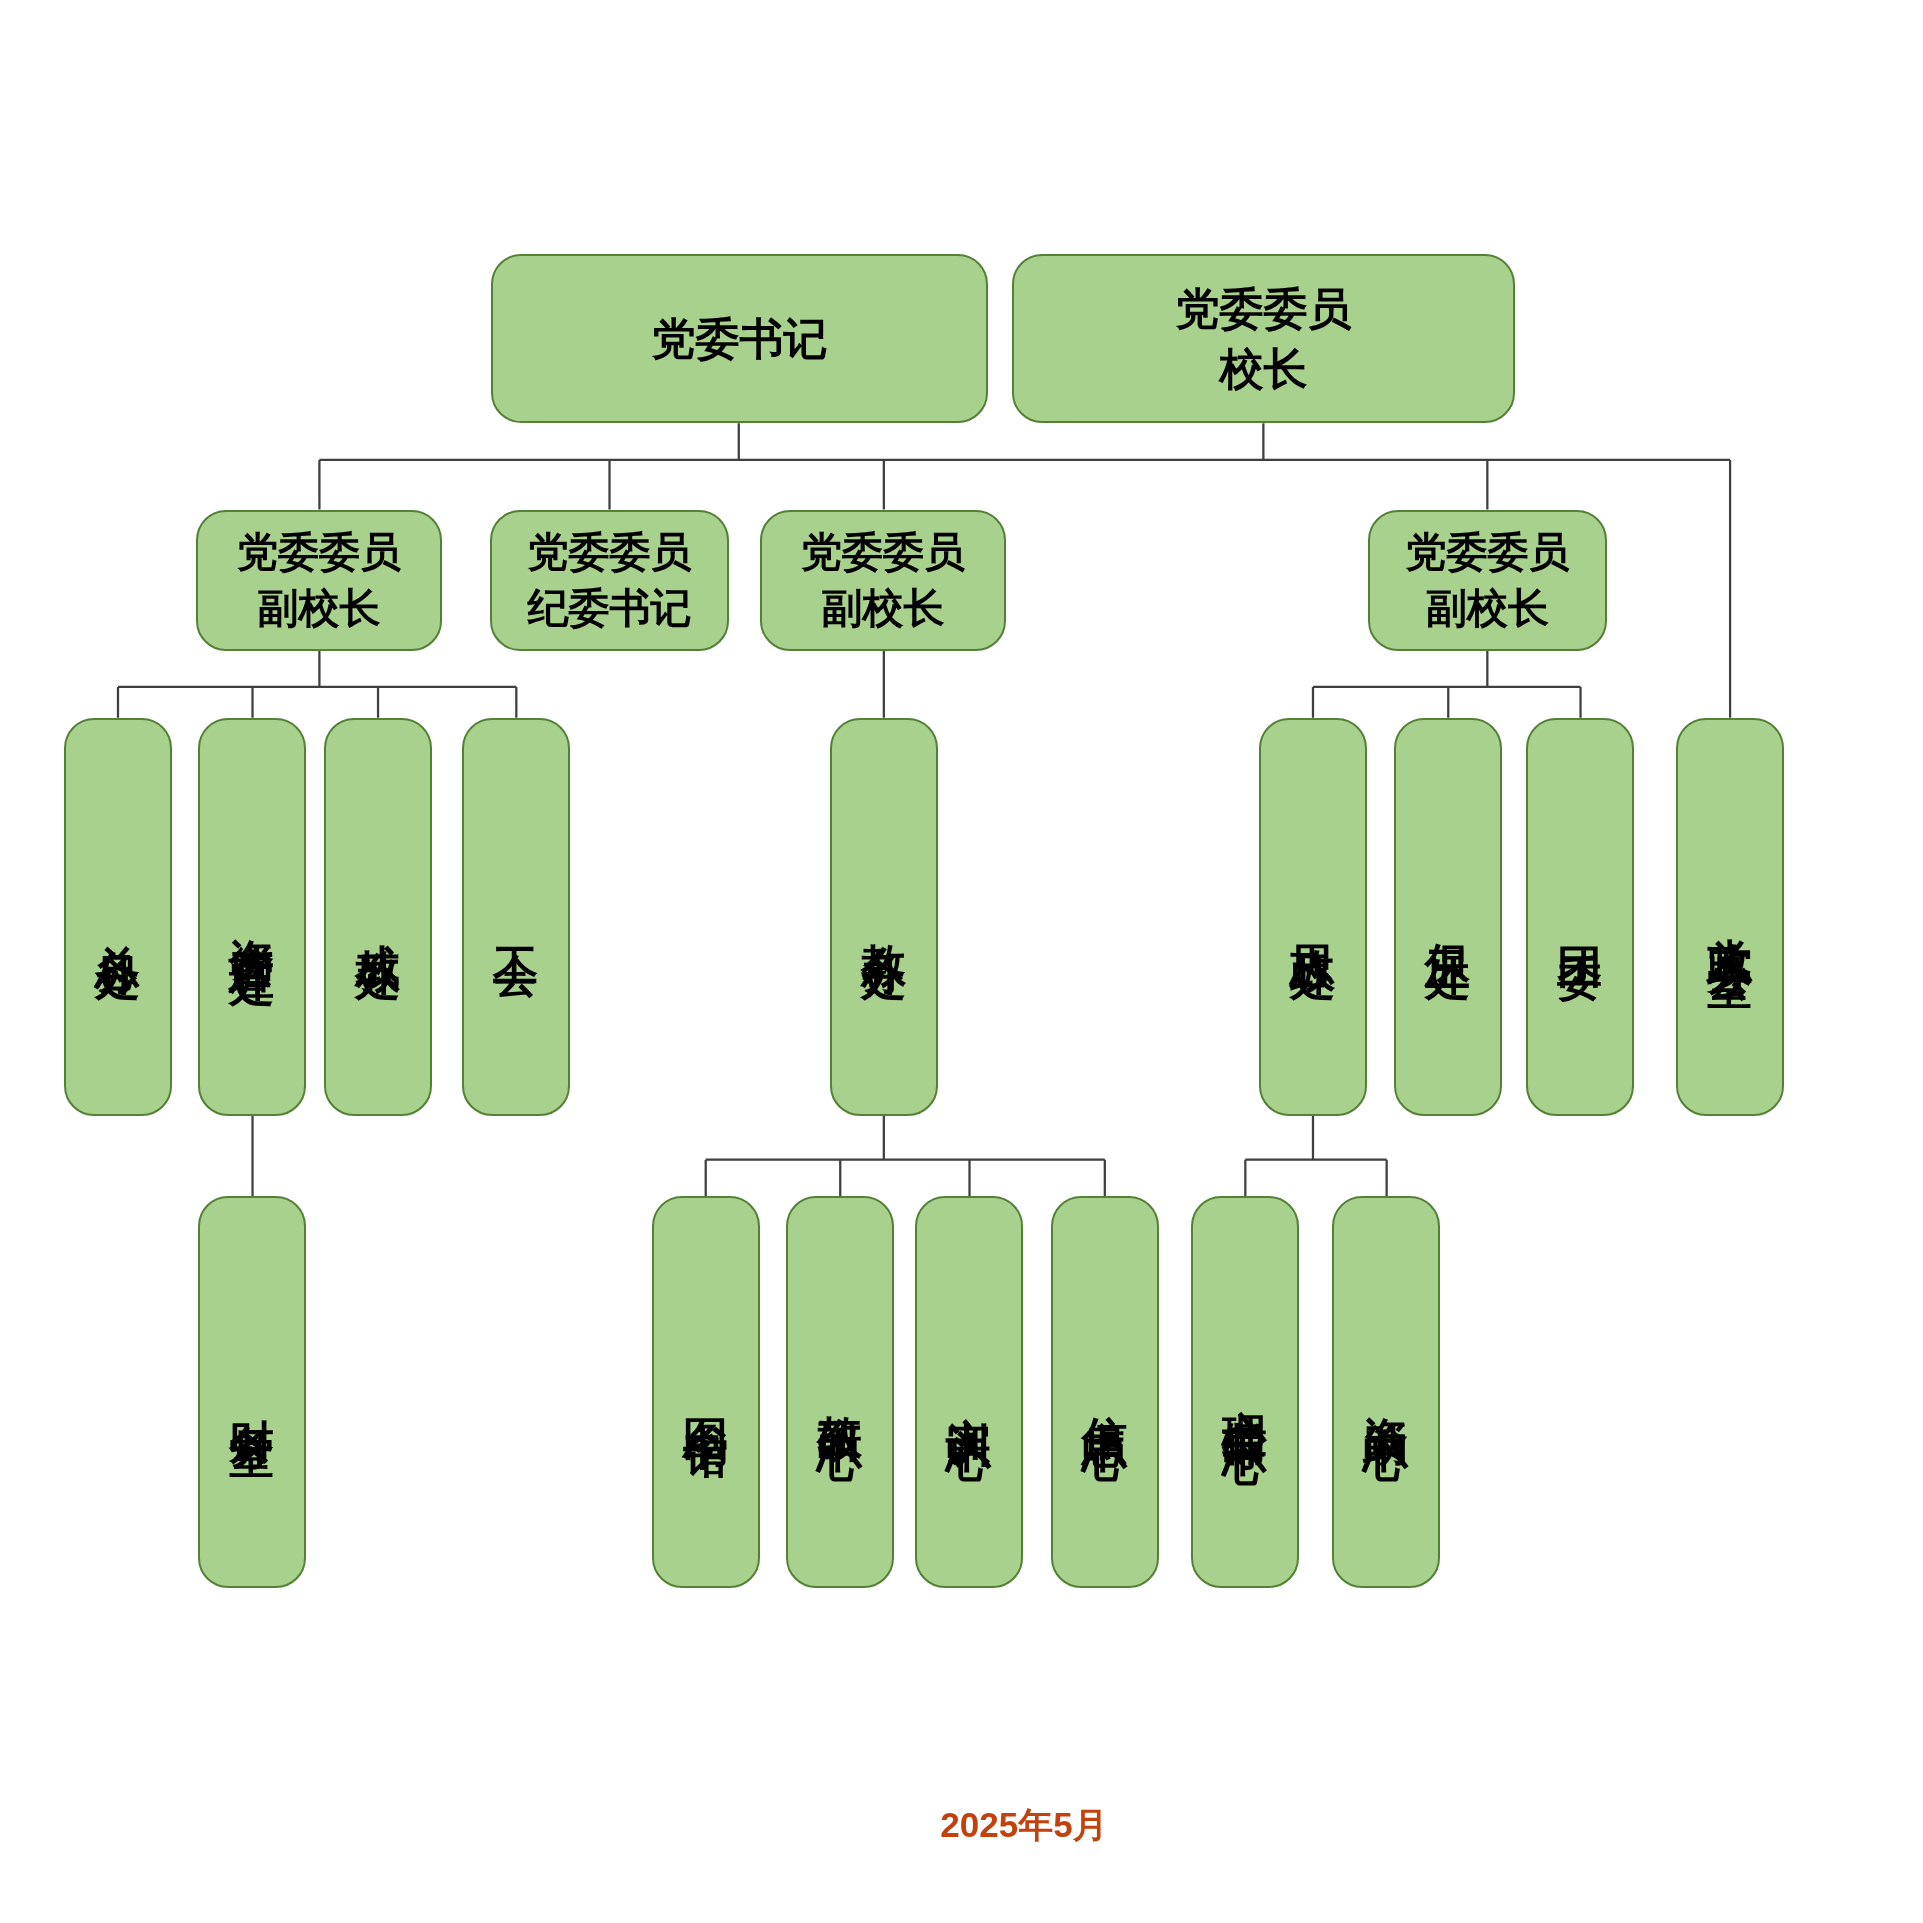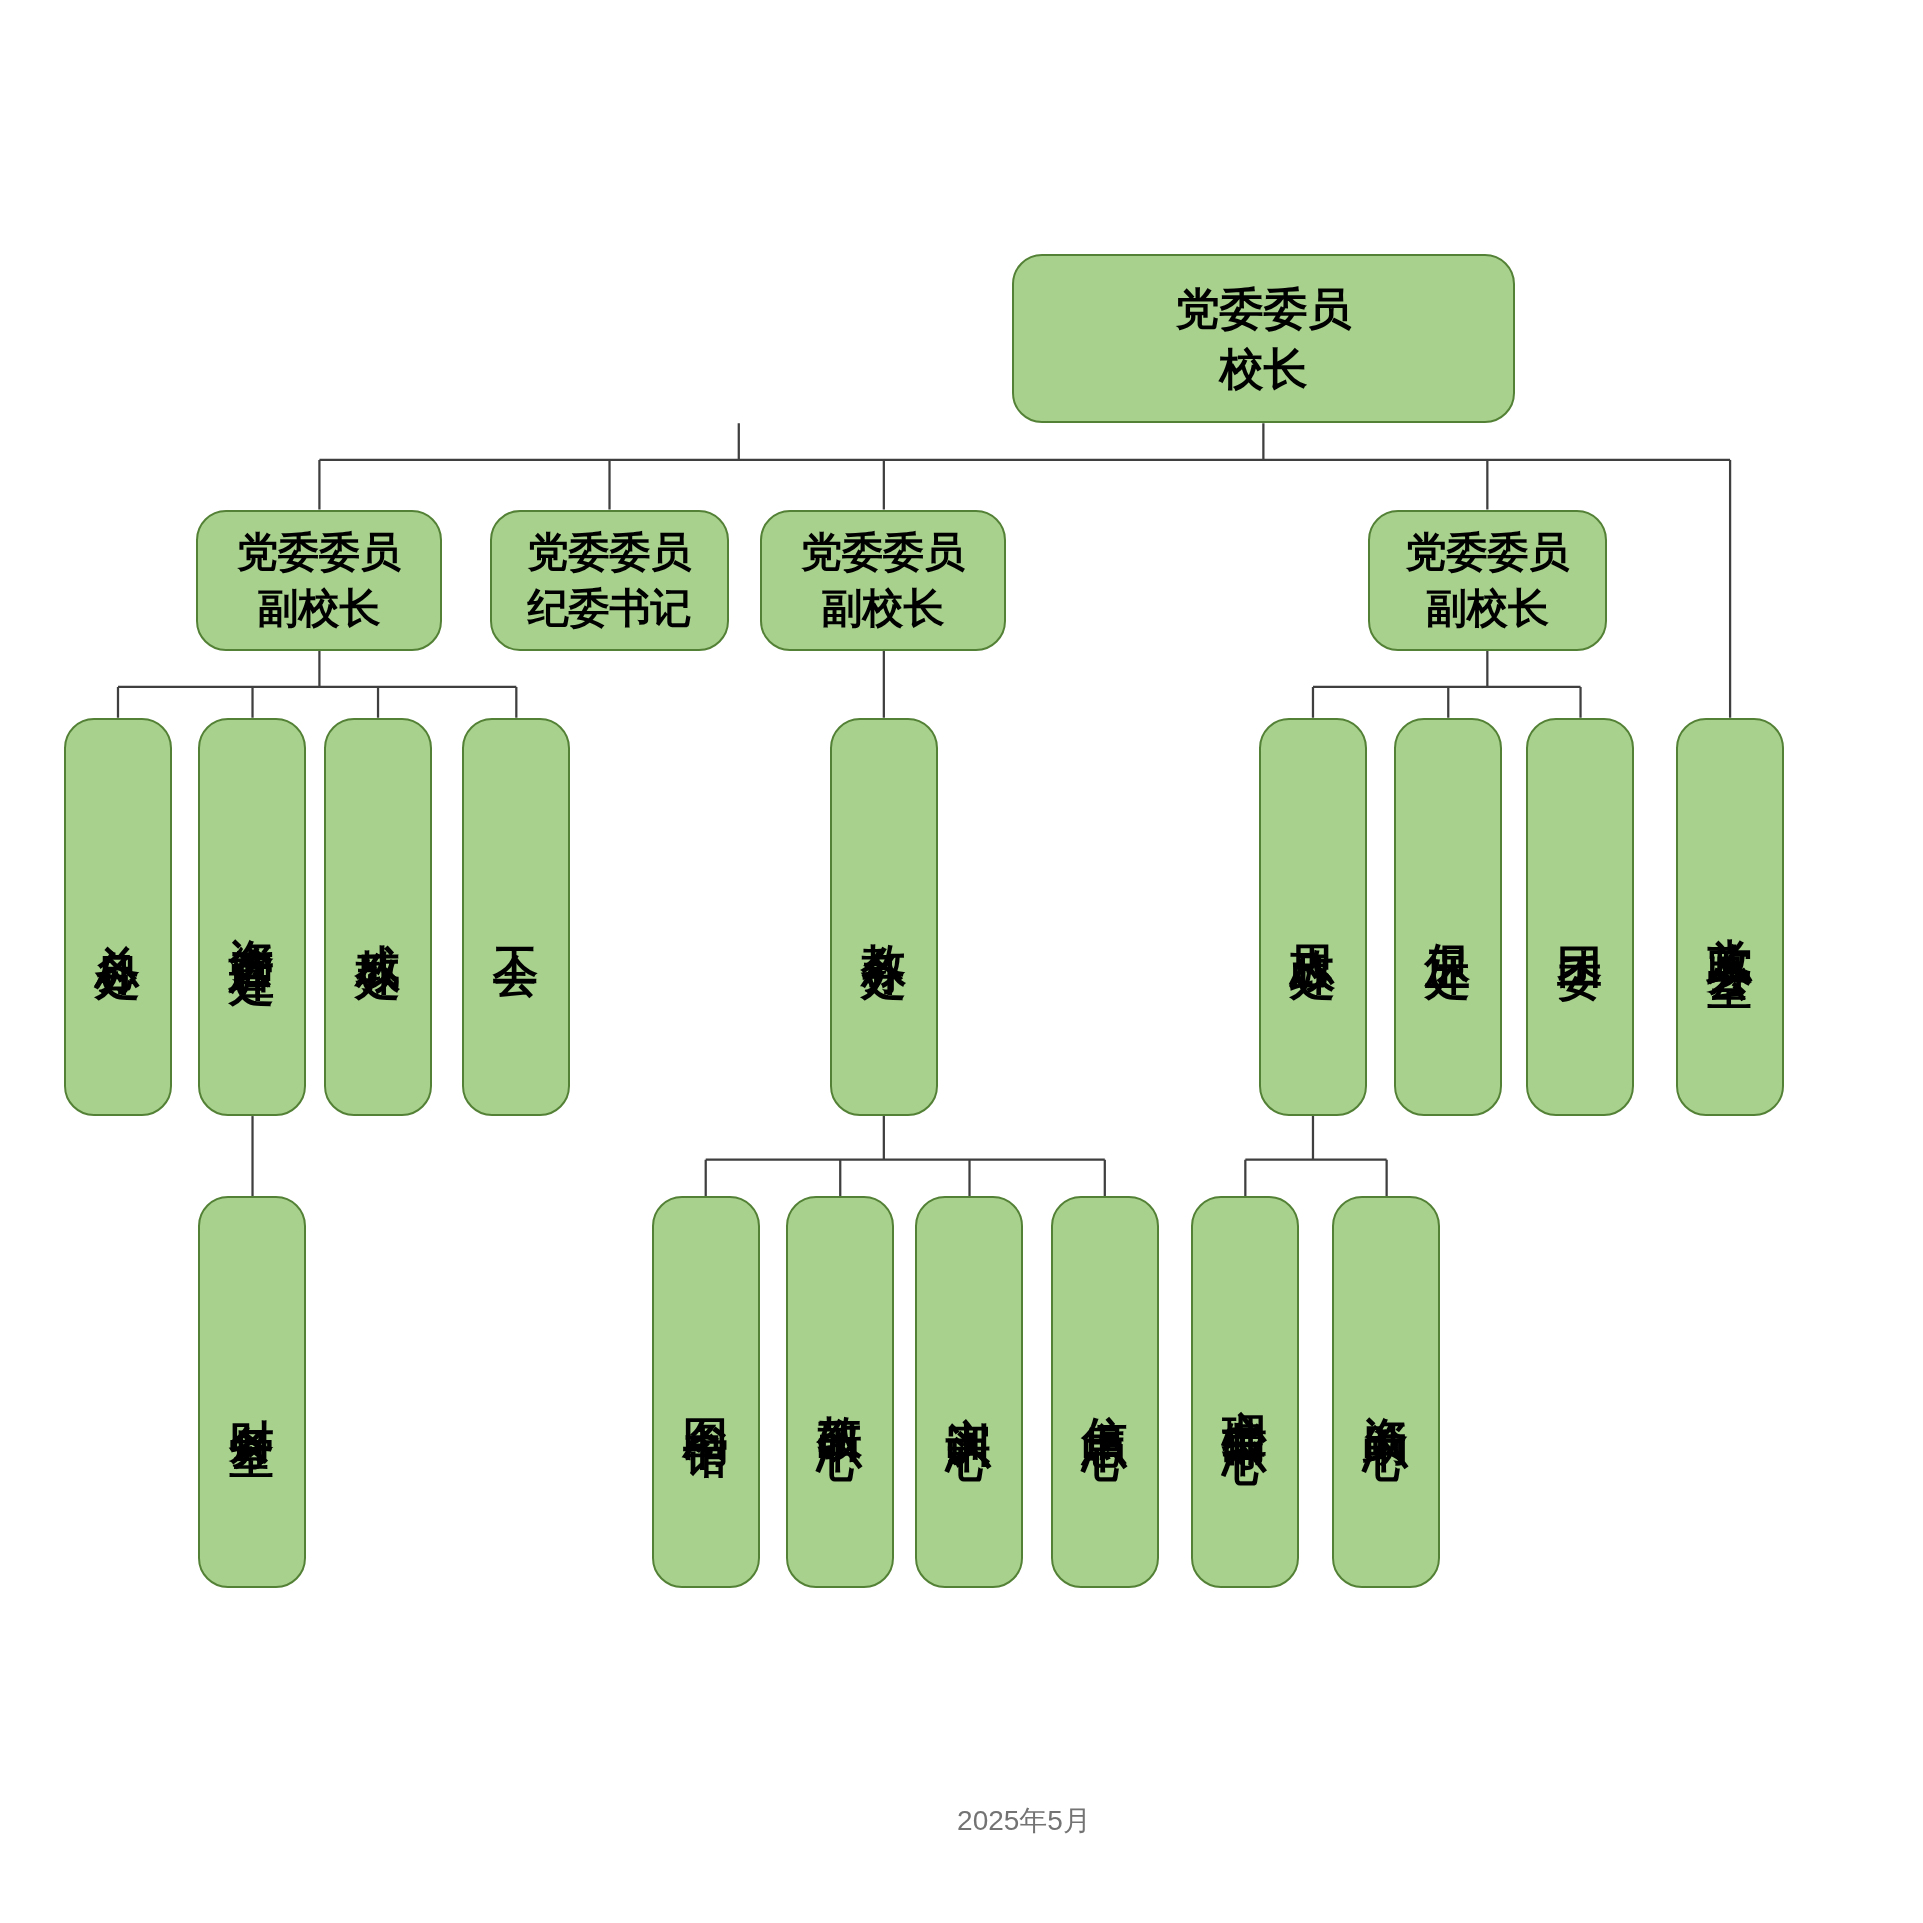--- a/index.html
+++ b/index.html
@@ -44,40 +44,41 @@
   }
   .vbox {
     writing-mode: vertical-rl;
     text-orientation: upright;
     letter-spacing: 6px;
     line-height: 1;
   }
   .caption {
     position: absolute;
     transform: translateX(-50%);
-    font-size: 28px;
-    font-weight: 400;
-    color: #737373;
+    font-size: 35px;
+    font-weight: 700;
+    color: #c2410c;
     white-space: nowrap;
   }
 </style>
 </head>
 <body>
 
 <div class="canvas">
 
   <svg class="connectors" viewBox="0 0 2560 2560">
     <path d="M983 563 V612 M1681 563 V612 M425 612 H2302 M425 612 V678 M811 612 V678 M1176 612 V678 M1979 612 V678 M2302 612 V955"></path>
     <path d="M425 866 V914 M157 914 H687 M157 914 V955 M336 914 V955 M503 914 V955 M687 914 V955"></path>
     <path d="M336 1485 V1592"></path>
     <path d="M1176 866 V955 M1176 1485 V1543 M939 1543 H1470 M939 1543 V1592 M1118 1543 V1592 M1290 1543 V1592 M1470 1543 V1592"></path>
     <path d="M1979 866 V914 M1747 914 H2103 M1747 914 V955 M1927 914 V955 M2103 914 V955"></path>
     <path d="M1747 1485 V1543 M1657 1543 H1845 M1657 1543 V1592 M1845 1543 V1592"></path>
   </svg>
 
+  <div class="node hbox" style="left:491px;top:254px;width:497px;height:169px;font-size:44px">党委书记</div>
   <div class="node hbox" style="left:1012px;top:254px;width:503px;height:169px;font-size:44px">党委委员
 校长</div>
 
   <div class="node hbox" style="left:196px;top:510px;width:246px;height:141px;font-size:41px">党委委员
 副校长</div>
   <div class="node hbox" style="left:490px;top:510px;width:239px;height:141px;font-size:41px">党委委员
 纪委书记</div>
   <div class="node hbox" style="left:760px;top:510px;width:246px;height:141px;font-size:41px">党委委员
 副校长</div>
   <div class="node hbox" style="left:1368px;top:510px;width:239px;height:141px;font-size:41px">党委委员

